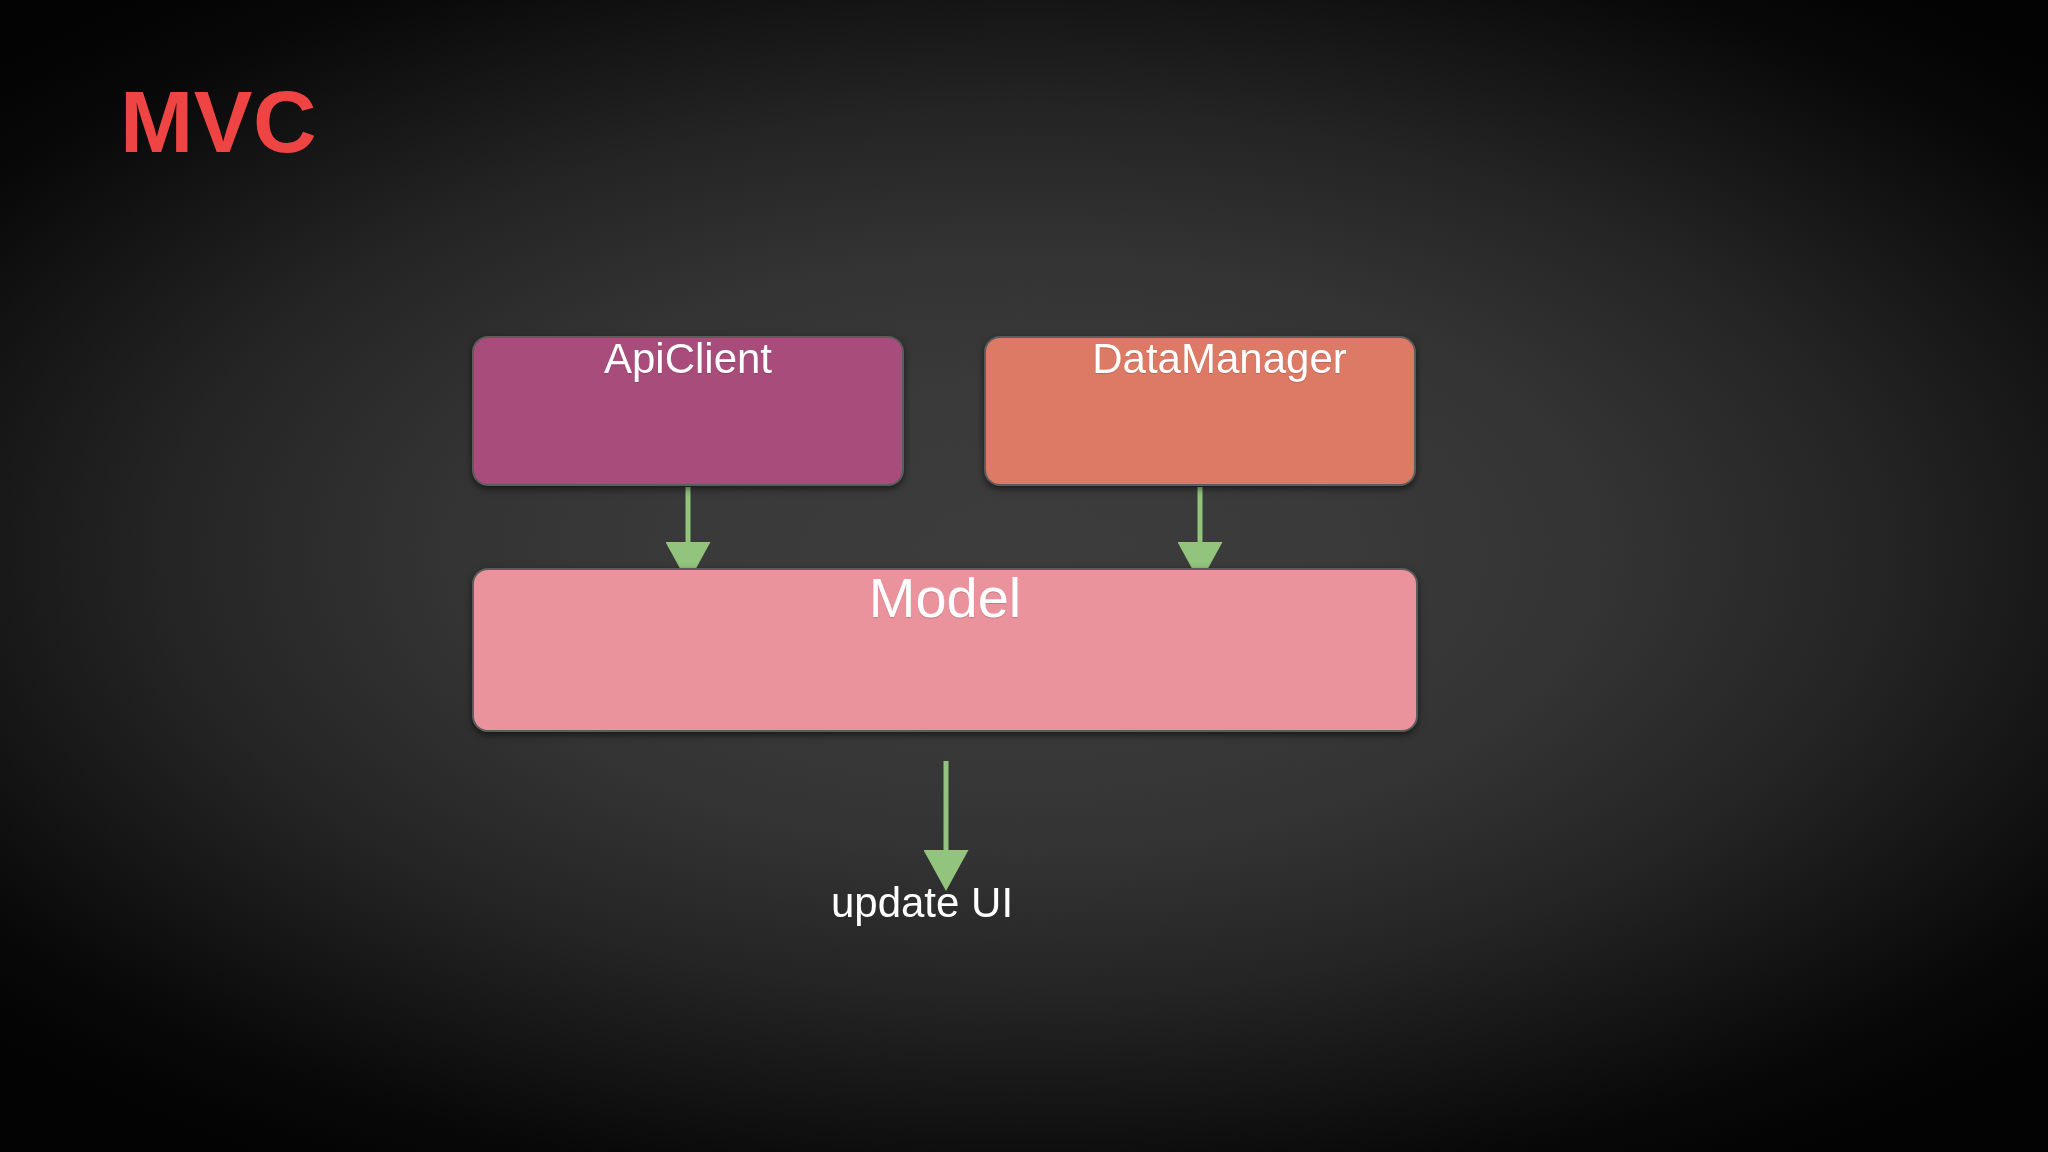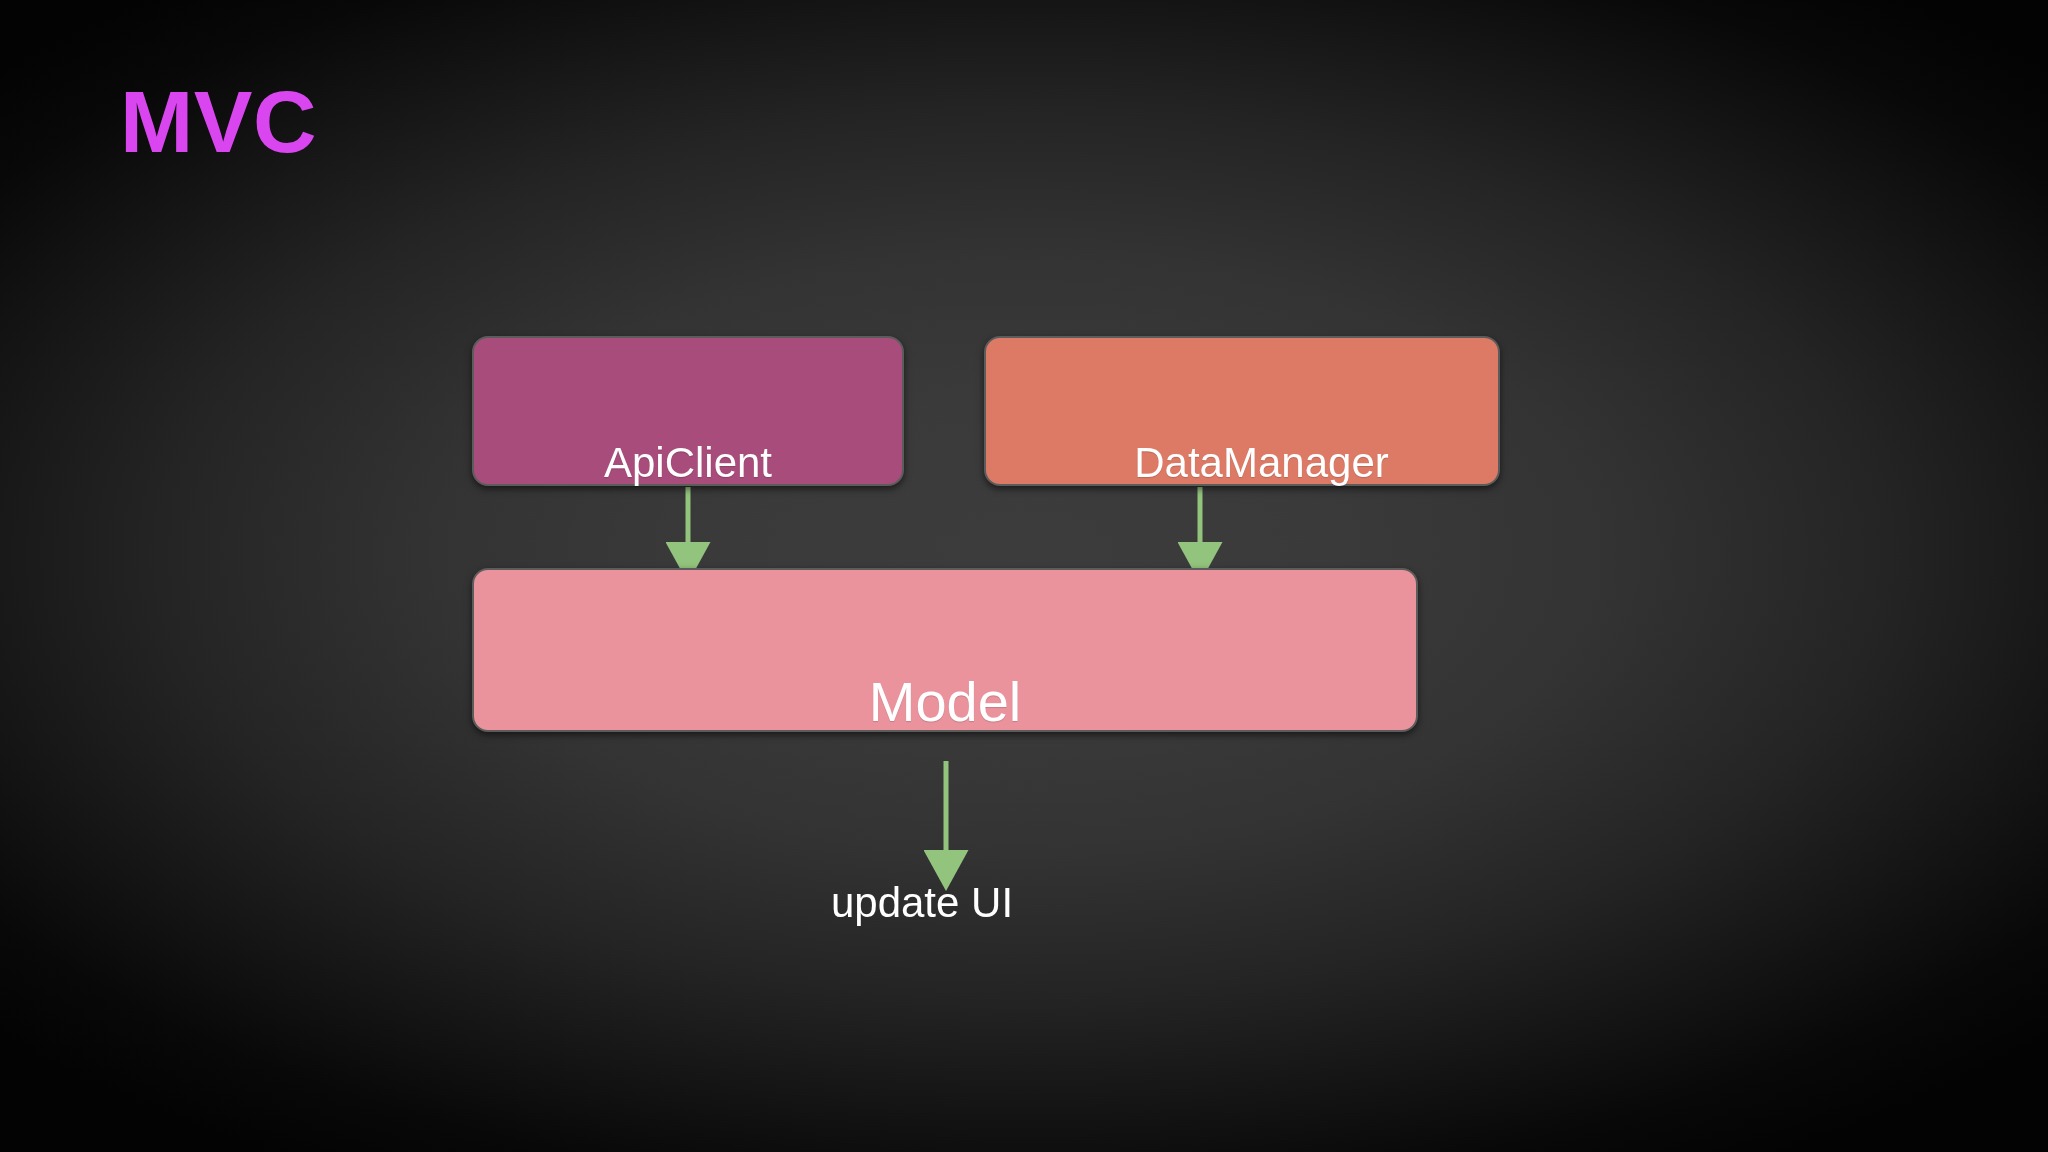--- a/index.html
+++ b/index.html
@@ -41,32 +41,32 @@
     pointer-events: none;
   }
 
   
   #page-title {
     position: absolute;
     left: 120px;
     top: 78px;
     font-size: 88px;
     font-weight: bold;
-    color: #d946ef;
+    color: #ef4444;
     letter-spacing: 0.5px;
     line-height: 1;
     white-space: nowrap;
   }
 
   
   .node {
     position: absolute;
     box-sizing: border-box;
     display: flex;
-    align-items: flex-end;
+    align-items: flex-start;
     justify-content: center;
     border-radius: 16px;
     border: 2px solid #5c5c5c;
     box-shadow: 0 3px 7px rgba(0,0,0,0.55);
     color: #ffffff;
     text-align: center;
   }
   .node-label {
     color: #ffffff;
     line-height: 1;
@@ -78,21 +78,21 @@
     top: 336px;
     width: 432px;
     height: 150px;
     background-color: #a84c7b;
   }
   #node-apiclient .node-label { font-size: 42px; }
 
   #node-datamanager {
     left: 984px;
     top: 336px;
-    width: 516px;
+    width: 432px;
     height: 150px;
     background-color: #dd7a66;
     padding-left: 39px;
   }
   #node-datamanager .node-label { font-size: 42px; }
 
   #node-model {
     left: 472px;
     top: 568px;
     width: 946px;

